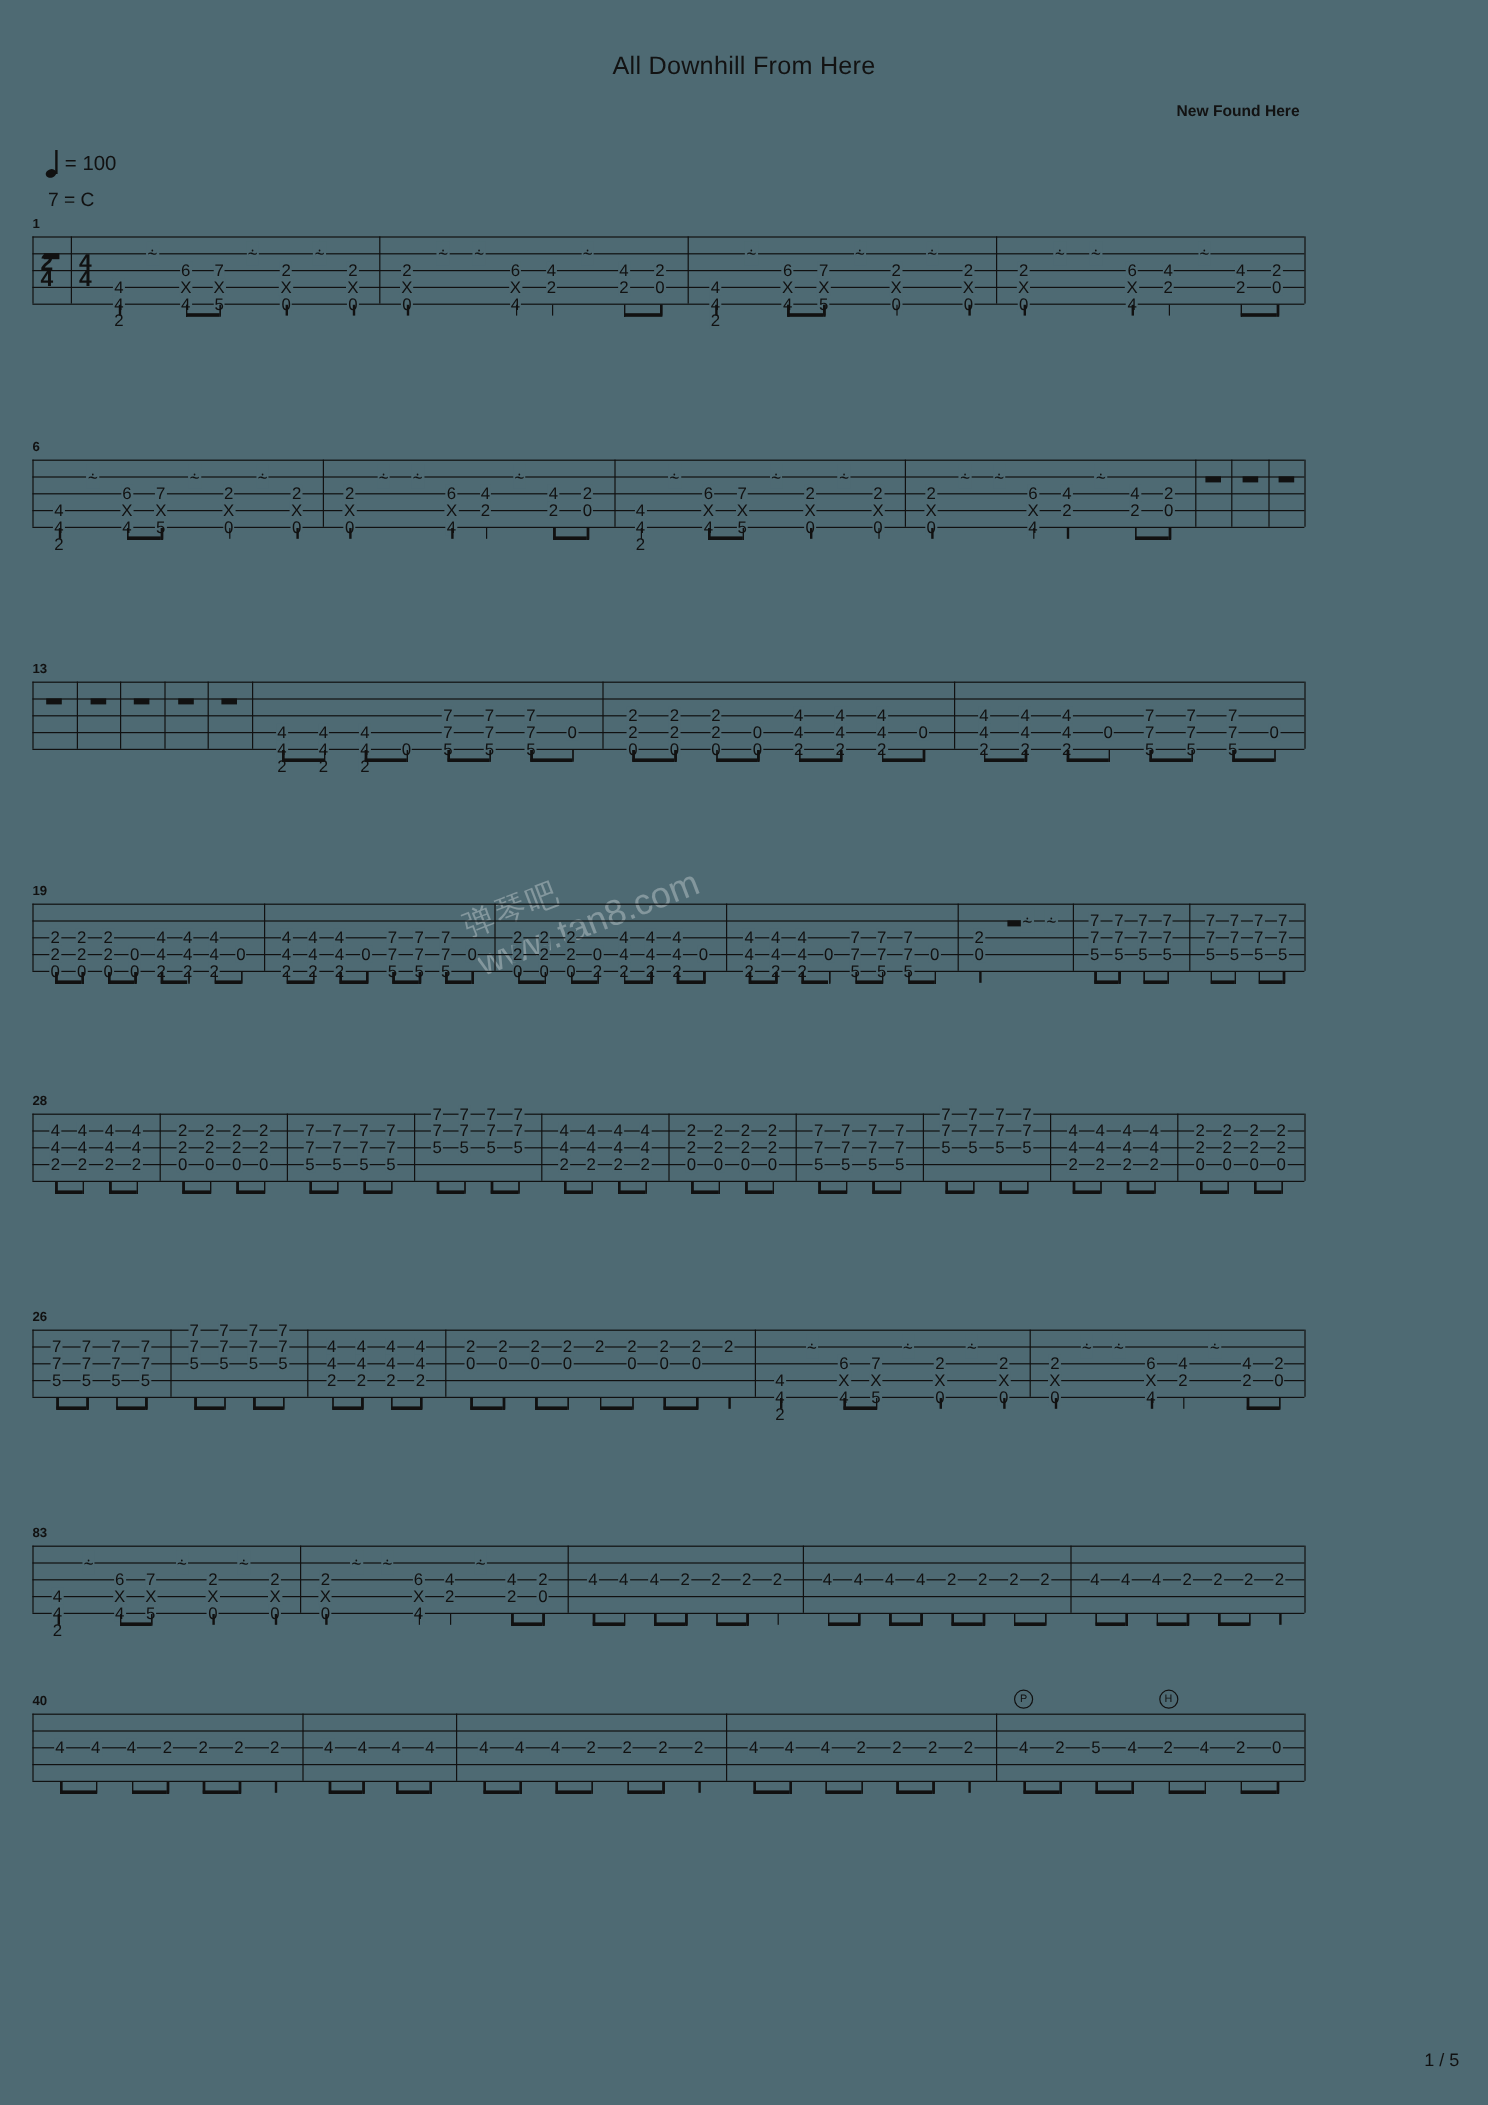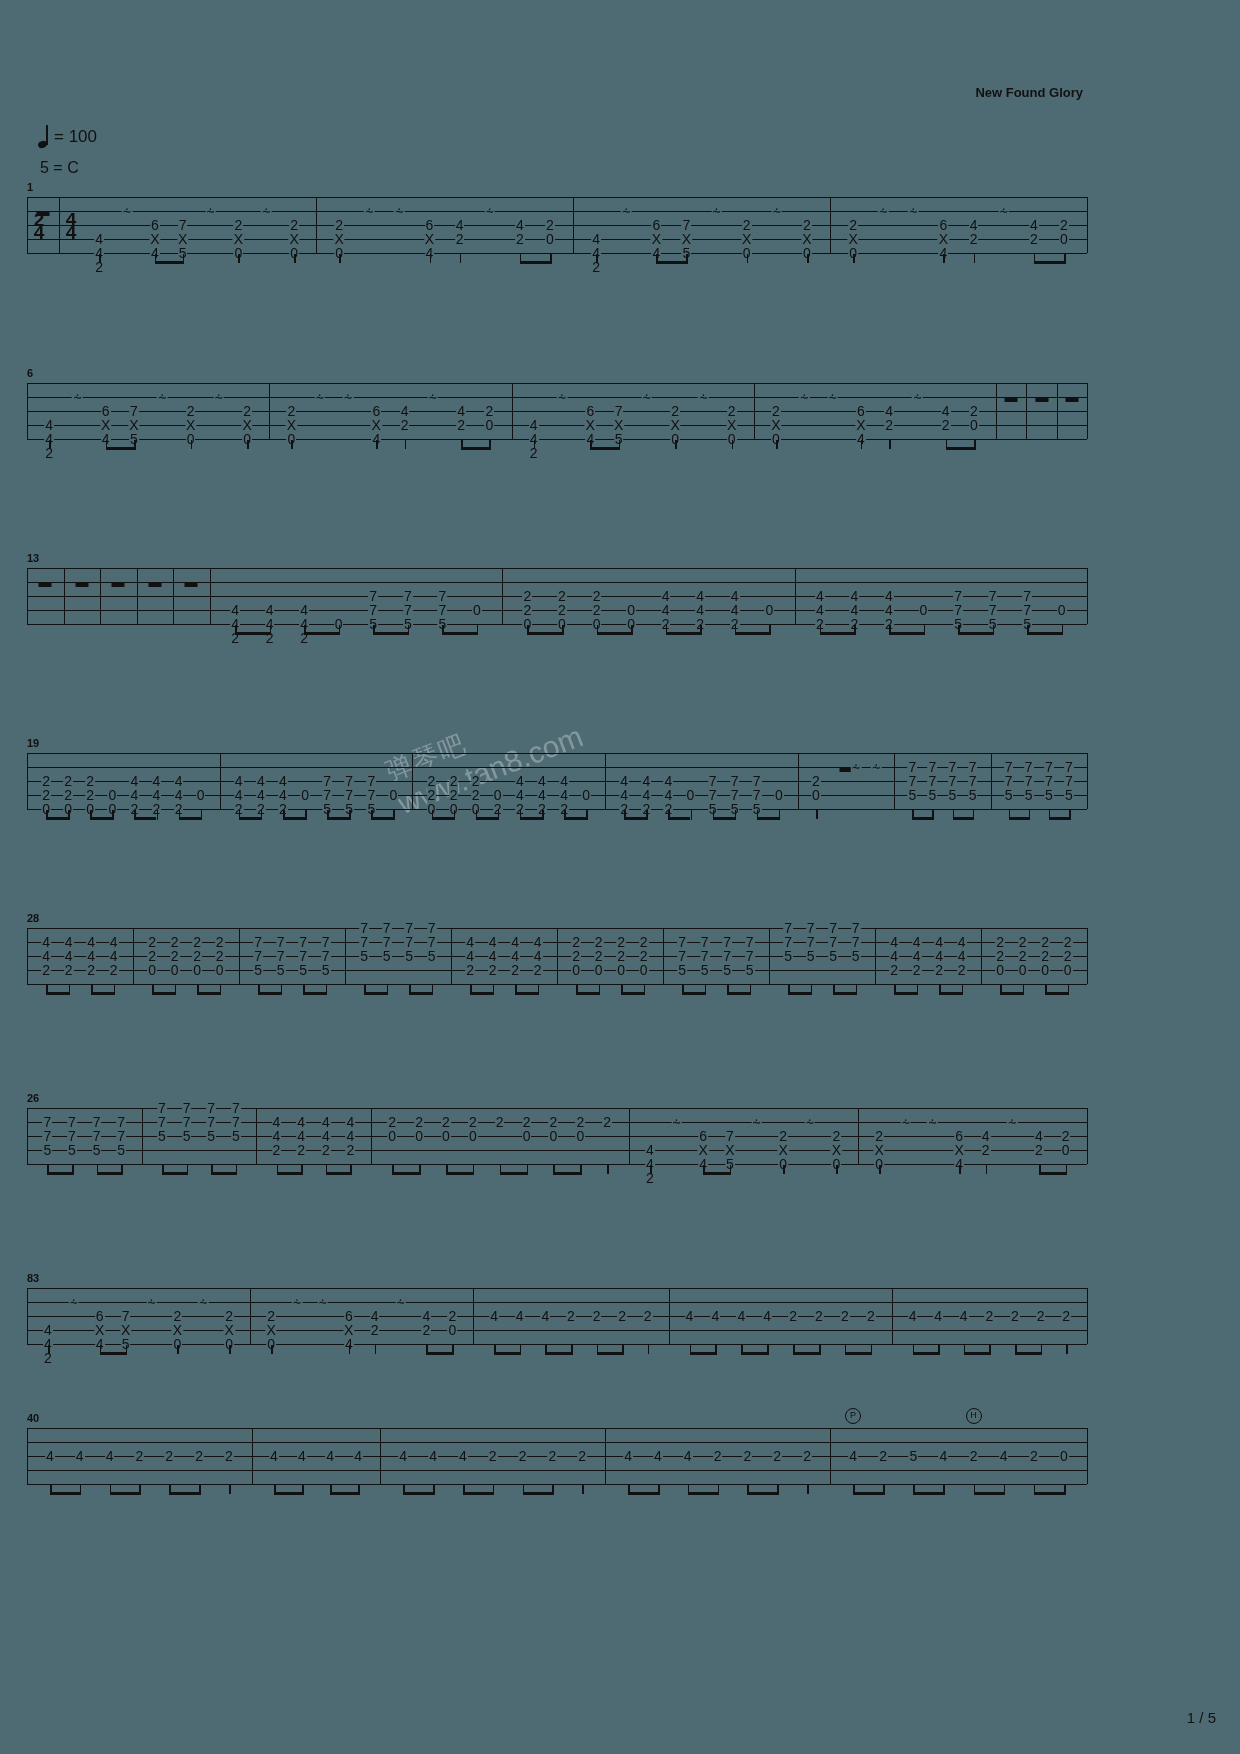--- a/index.html
+++ b/index.html
@@ -193,28 +193,29 @@
     text-align: center;
     transform: translate(-50%, -50%);
     color: #111;
   }
 </style>
 </head>
 <body>
 
 <div class="page">
 
-  <div class="artist">New Found Glory</div>
+  <div class="title">All Downhill From Here</div>
+  <div class="artist">New Found Here</div>
 
   <div class="tempo">
     <span class="noteglyph"></span>
     <span>= 100</span>
   </div>
 
-  <div class="keysig">5 = C</div>
+  <div class="keysig">7 = C</div>
 
   <div class="watermark">
     <div class="wm-cn">弹琴吧</div>
     <div class="wm-url">www.tan8.com</div>
   </div>
 
   <div class="pagenum">1 / 5</div>
 
   <div id="systems-host">
       <div class="system" style="top: 197px;">

